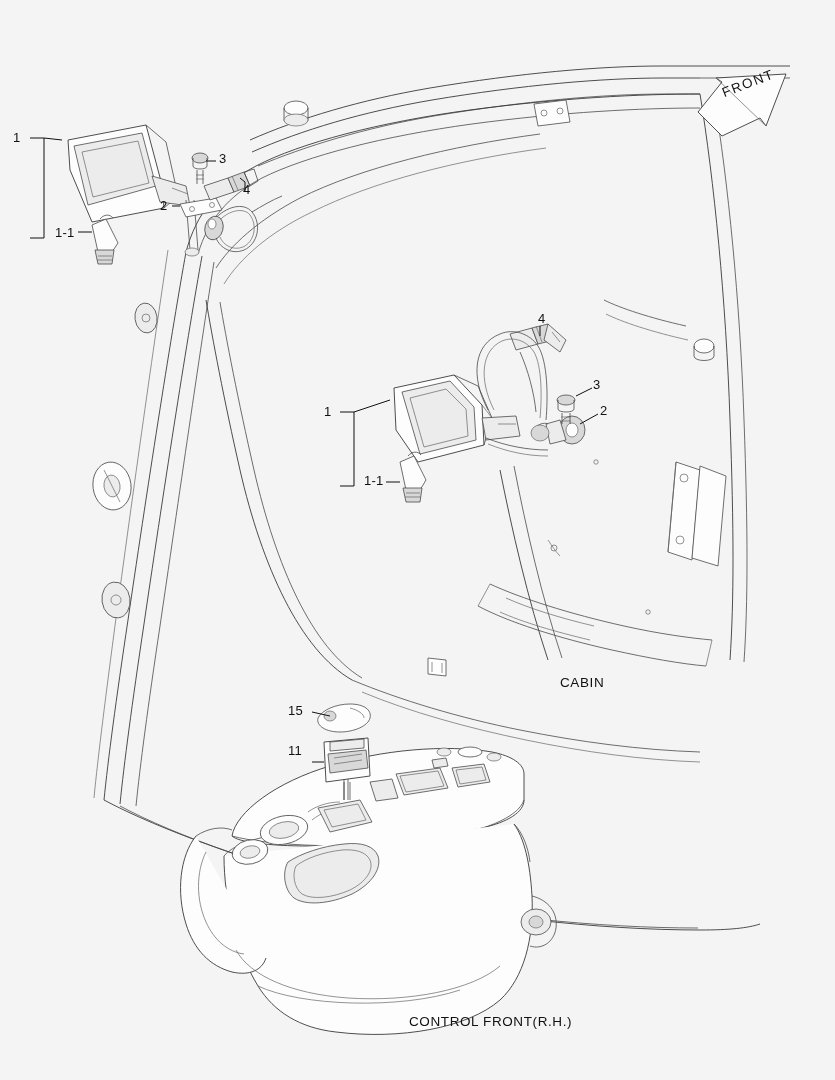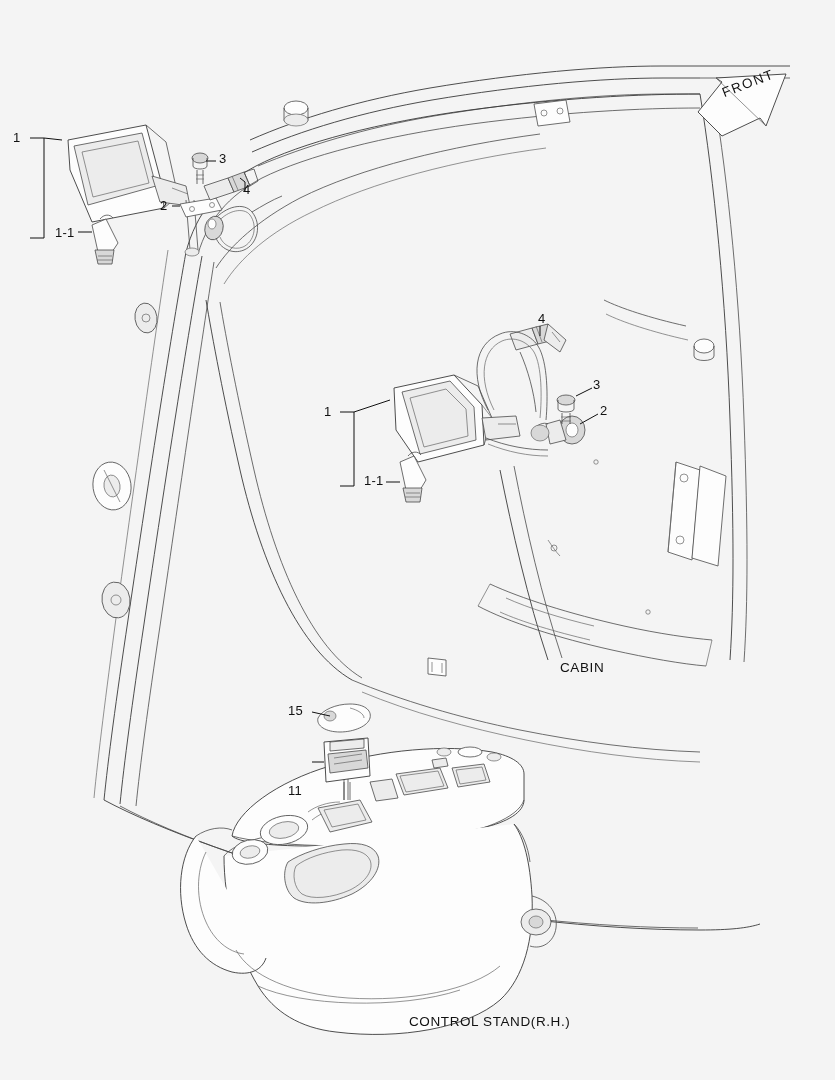--- a/index.html
+++ b/index.html
@@ -365,20 +365,20 @@
   <div class="lbl" style="left:243px; top:183px;">4</div>
   <div class="lbl" style="left:160px; top:199px;">2</div>
 
   <div class="lbl" style="left:538px; top:312px;">4</div>
   <div class="lbl" style="left:593px; top:378px;">3</div>
   <div class="lbl" style="left:600px; top:404px;">2</div>
   <div class="lbl" style="left:324px; top:405px;">1</div>
   <div class="lbl" style="left:364px; top:474px;">1-1</div>
 
   <div class="lbl" style="left:288px; top:704px;">15</div>
-  <div class="lbl" style="left:288px; top:784px;">11</div>
-
-  <div class="caption" style="left:560px; top:660px;">CABIN</div>
-  <div class="caption" style="left:409px; top:1014px;">CONTROL STAND(R.H.)</div>
+  <div class="lbl" style="left:288px; top:744px;">11</div>
+
+  <div class="caption" style="left:560px; top:675px;">CABIN</div>
+  <div class="caption" style="left:409px; top:1014px;">CONTROL FRONT(R.H.)</div>
 
   <div class="front-text" style="left:720px; top:86px;">FRONT</div>
 
 </div>
 
 </body></html>

